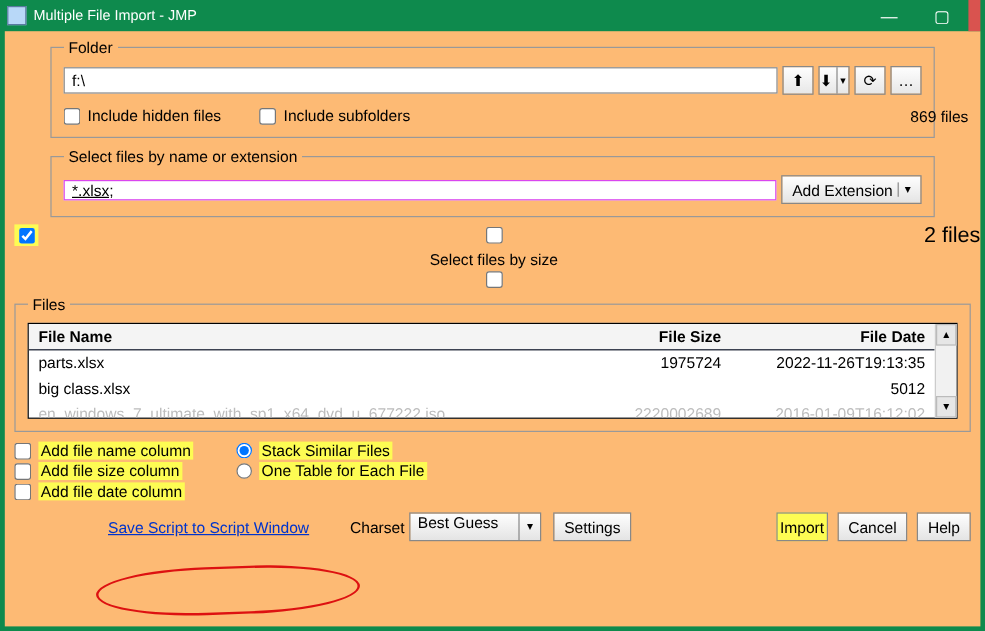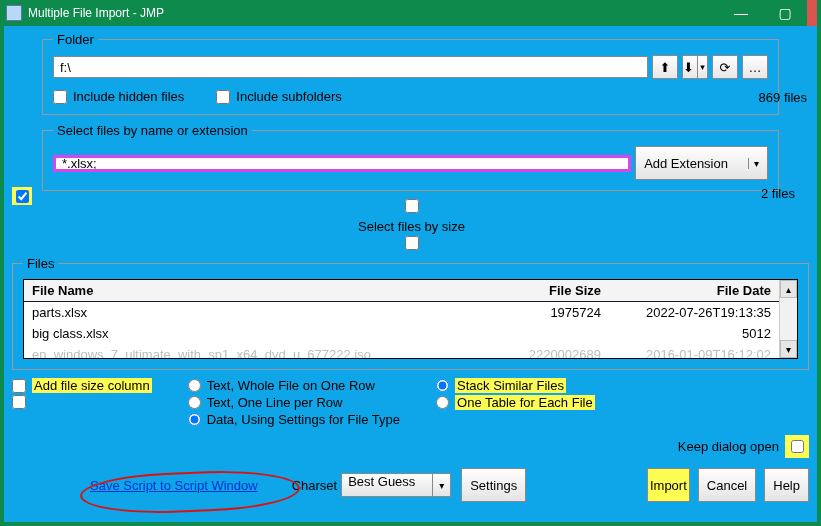--- a/index.html
+++ b/index.html
@@ -11,21 +11,21 @@
     background: #fff;
     width: 821px;
     height: 526px;
     position: relative;
     overflow: hidden;
   }
   .window {
     border: 4px solid #0e8a4d;
     width: 821px;
     height: 526px;
-    background: #0ea5e9;
+    background: #fdba74;
     display: flex;
     flex-direction: column;
   }
   .titlebar {
     background: #0e8a4d;
     color: #fff;
     height: 26px;
     display: flex;
     align-items: center;
     padding: 0 4px 0 6px;
@@ -103,52 +103,52 @@
   .chk { display: inline-flex; align-items: center; gap: 6px; }
   .chk input { width: 14px; height: 14px; margin:0; }
   .ext-fieldset {
     margin-left: 30px; margin-right: 30px;
     position: relative;
   }
   .ext-row { display: flex; align-items: center; gap: 4px; }
   .ext-input {
     flex: 1;
     height: 17px;
-    border: 3px solid #d946ef;
+    border: 1px solid #d946ef;
     padding: 2px 6px;
     font-size: 13px;
     text-decoration: underline;
   }
   .std-btn {
-    height: 34px;
+    height: 24px;
     border: 1px solid #888;
     background: linear-gradient(#fefefe,#e4e4e4);
     padding: 0 8px;
     font-size: 13px;
     display: inline-flex;
     align-items: center;
-    gap: 20px;
+    gap: 4px;
   }
   .std-btn .caret {
     border-left: 1px solid #888;
     padding-left: 5px;
     font-size: 10px;
   }
   .ext-outer-check {
     position: absolute;
     left: 8px;
     top: 161px;
     width: 20px; height: 18px;
     display: flex; align-items:center; justify-content:center;
   }
   .ext-count {
     position: absolute;
-    right: 22px;
+    right: 0;
     top: 160px;
-    font-size: 13px;
+    font-size: 18px;
   }
   .loose-checks {
     margin-left: 2px;
     margin-top: 2px;
   }
   .loose-checks .chk { display: flex; margin-bottom: 2px; flex-direction: column; }
   .files-fieldset { margin-top: 6px; }
   .table-wrap {
     border: 1px solid #000;
     height: 80px;
@@ -320,21 +320,21 @@
       <div class="table-wrap">
         <div class="table-inner">
           <div class="thead">
             <div class="col-name">File Name</div>
             <div class="col-size">File Size</div>
             <div class="col-date">File Date</div>
           </div>
           <div class="trow">
             <div class="col-name">parts.xlsx</div>
             <div class="col-size">1975724</div>
-            <div class="col-date">2022-07-26T19:13:35</div>
+            <div class="col-date">2022-11-26T19:13:35</div>
           </div>
           <div class="trow">
             <div class="col-name">big class.xlsx</div>
             <div class="col-size">5012</div>
           </div>
           <div class="trow cut">
             <div class="col-name">en_windows_7_ultimate_with_sp1_x64_dvd_u_677222.iso</div>
             <div class="col-size">2220002689</div>
             <div class="col-date">2016-01-09T16:12:02</div>
           </div>
@@ -344,56 +344,43 @@
           <div class="track"></div>
           <div class="arrow">▾</div>
         </div>
       </div>
     </fieldset>
 
     <div class="cols3">
       <div class="colA">
         <label class="chk">
           <input type="checkbox" style="">
-            <span class="hl">Add file size column</span>
+            <span class="hl">Add file name column</span>
         </label>
         <label class="chk">
           <input type="checkbox" style="">
-        </label>
-      </div>
-      <div class="colB">
-        <label class="radio">
-          <input type="radio" name="fmt" style="">
-            <span>Text, Whole File on One Row</span>
-        </label>
-        <label class="radio">
-          <input type="radio" name="fmt" style="">
-            <span>Text, One Line per Row</span>
-        </label>
-        <label class="radio">
-          <input type="radio" name="fmt" checked="" style="">
-            <span>Data, Using Settings for File Type</span>
+            <span class="hl">Add file size column</span>
+        </label>
+        <label class="chk">
+          <input type="checkbox" style="">
+            <span class="hl">Add file date column</span>
         </label>
       </div>
       <div class="colC">
         <label class="radio">
           <input type="radio" name="stk" checked="" style="">
             <span class="hl">Stack Similar Files</span>
         </label>
         <label class="radio">
           <input type="radio" name="stk" style="">
             <span class="hl">One Table for Each File</span>
         </label>
       </div>
     </div>
 
-    <div class="keep-row">
-      <span>Keep dialog open</span>
-      <span class="hl" style="padding:2px;"><input type="checkbox" style=""></span>
-    </div>
 
     <div class="bottom-row">
       <a href="#" class="save-link">Save Script to Script Window</a>
       <span class="charset-wrap">
         <span>Charset</span>
         <span class="select">
           <span>Best Guess</span>
           <span class="caret-box">▾</span>
         </span>
       </span>

